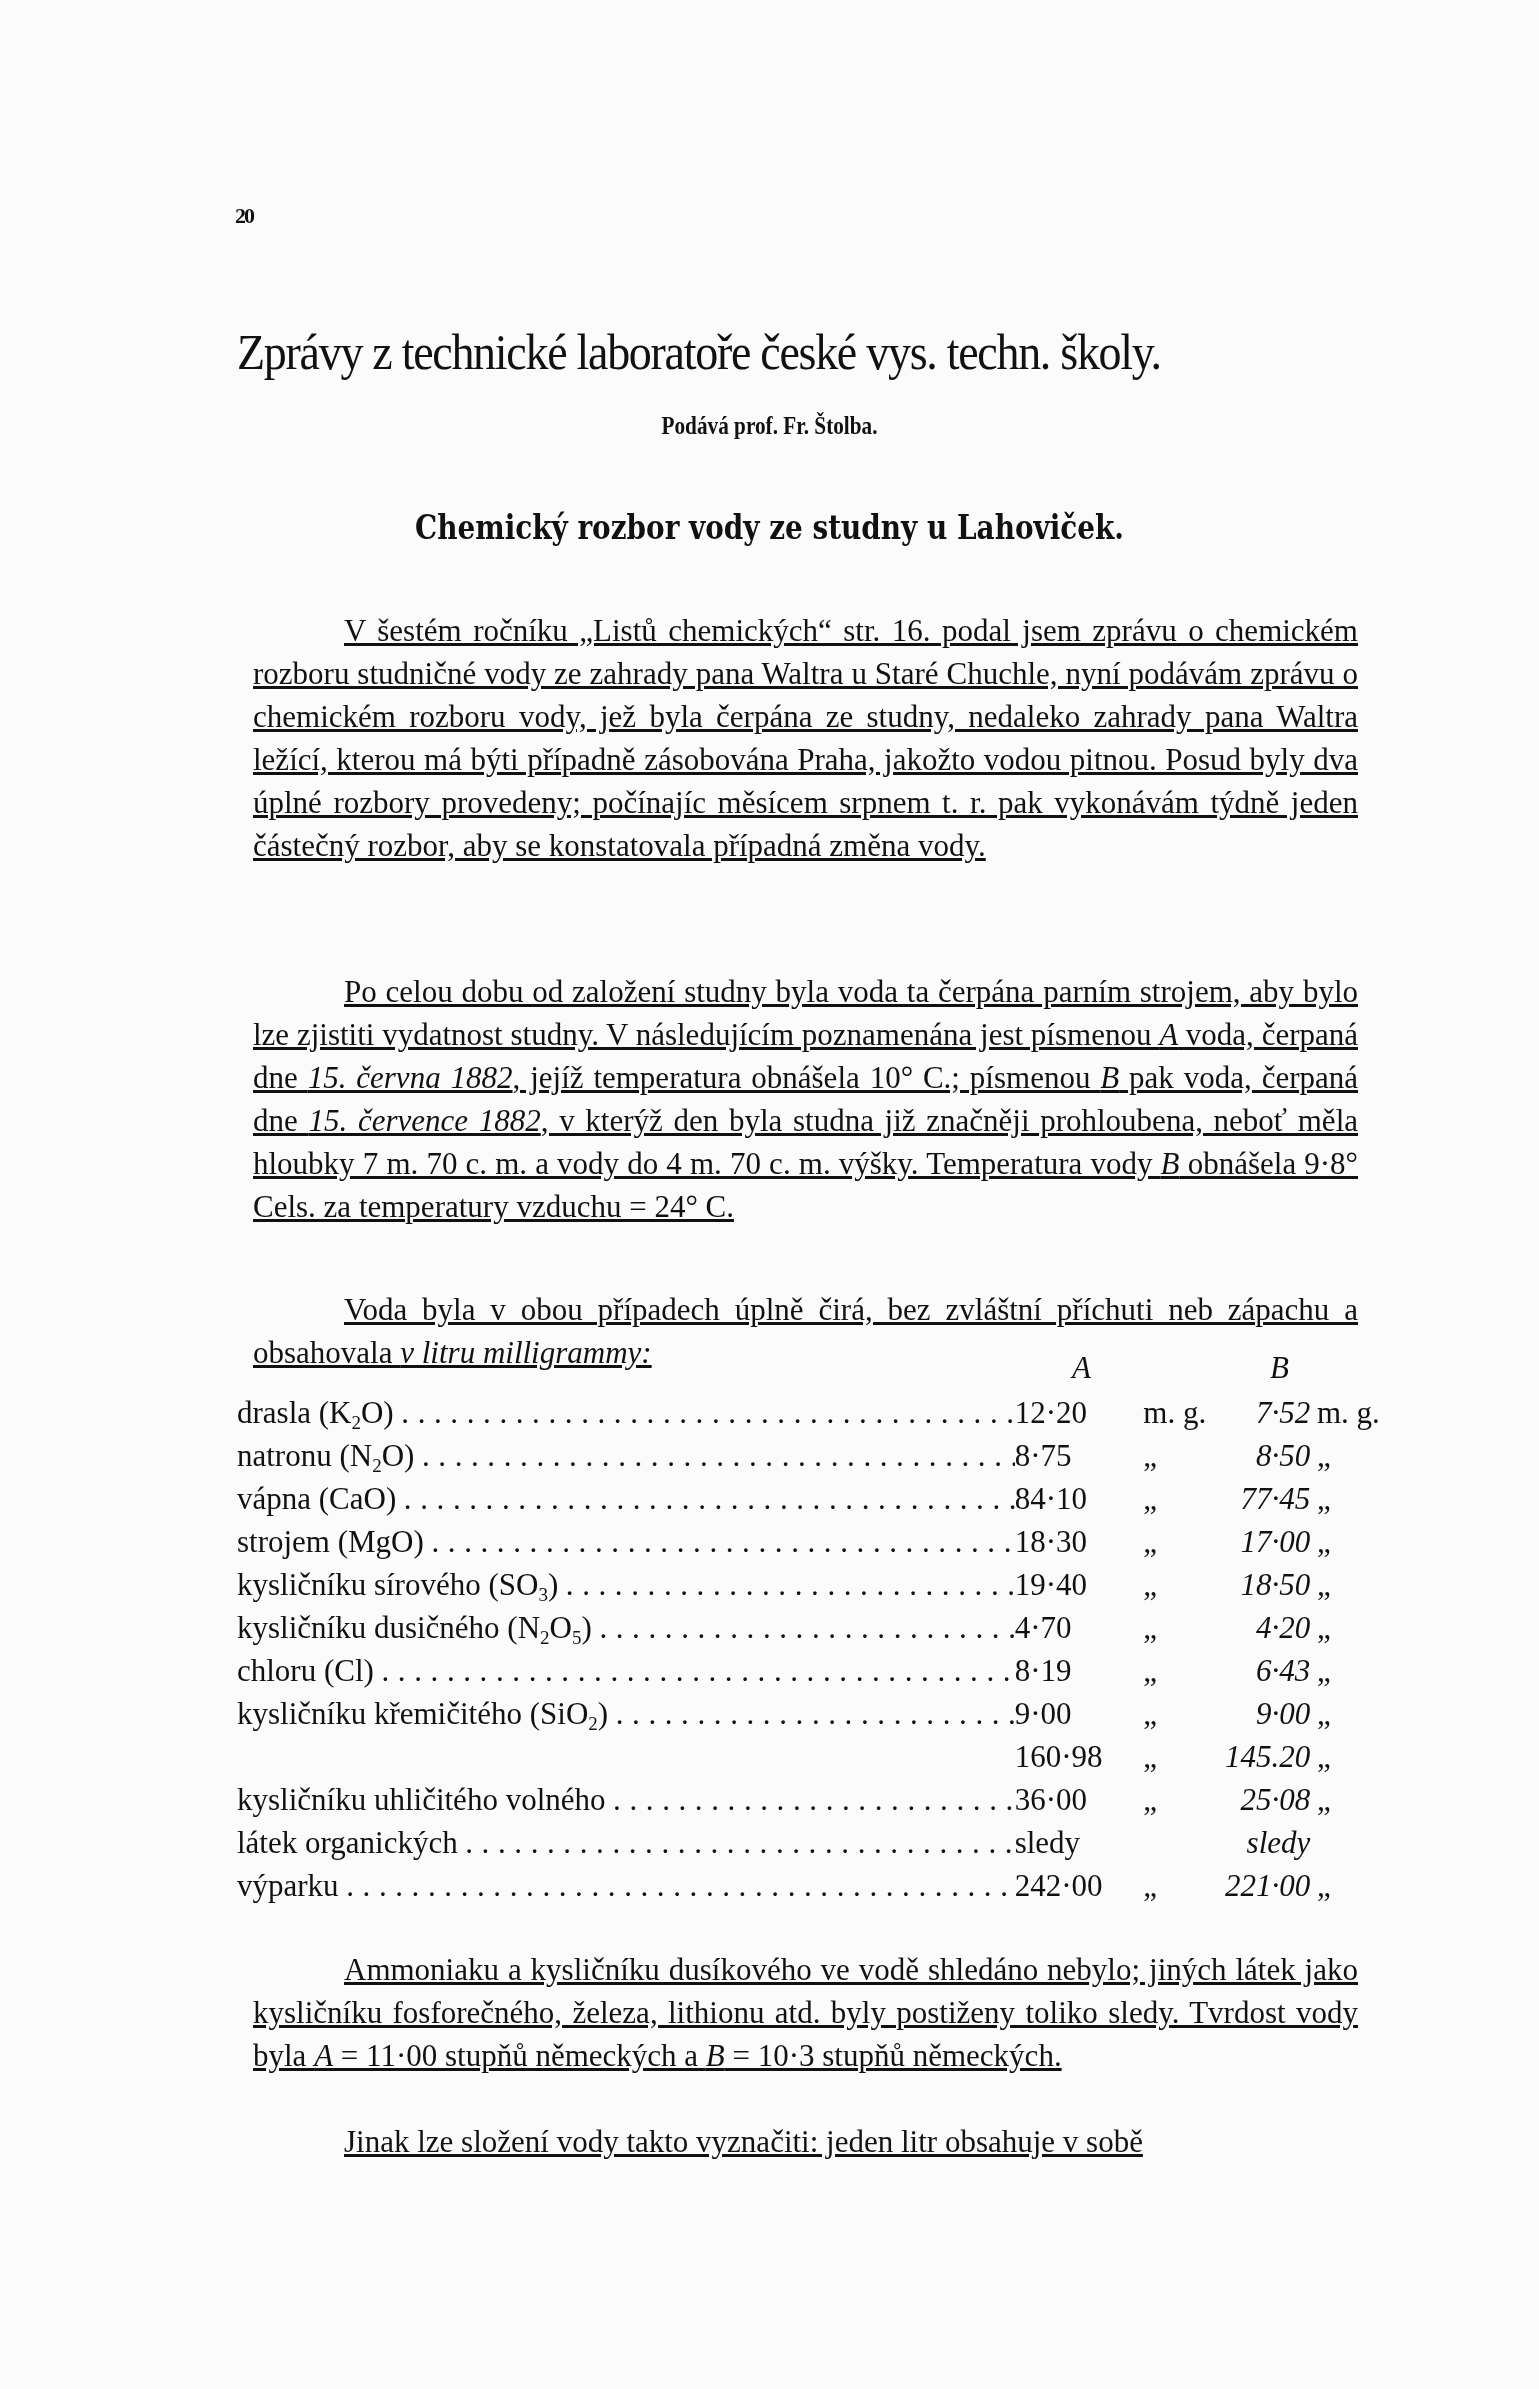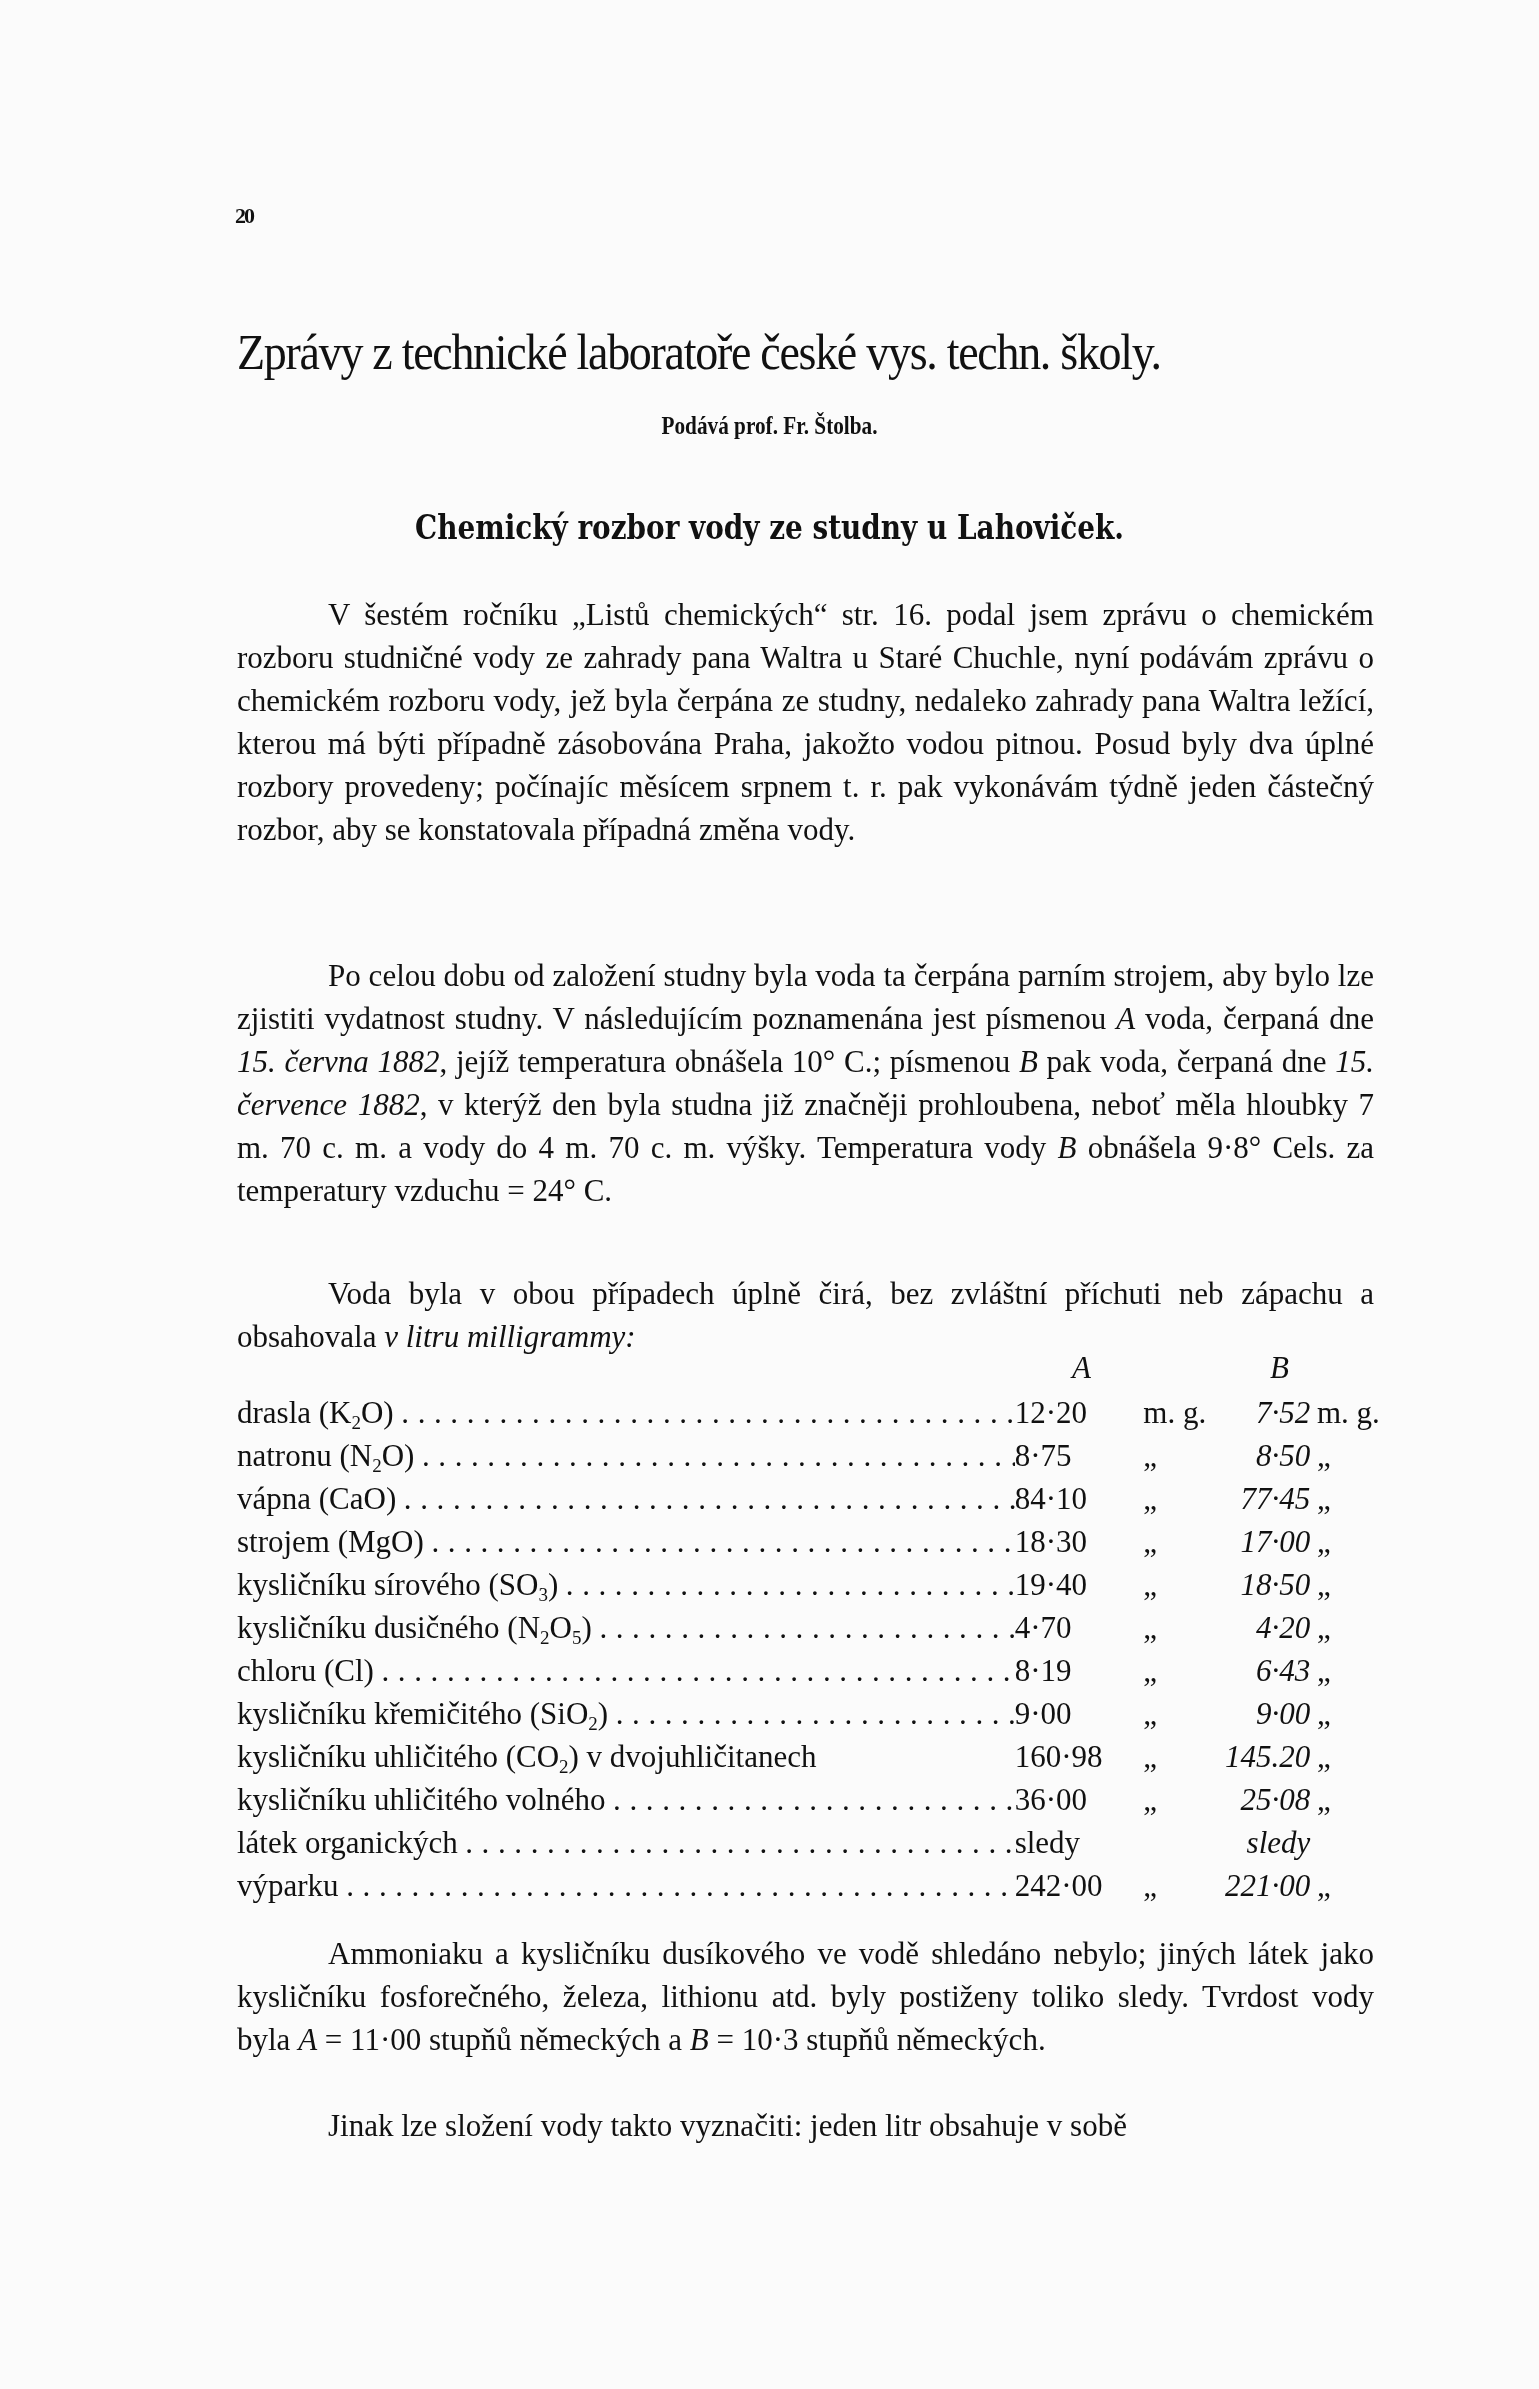--- a/index.html
+++ b/index.html
@@ -34,21 +34,21 @@
     text-align: center; font-size: 34px; font-weight: bold;
     font-family: "DejaVu Serif", serif;
     transform: scaleX(0.82);
   }
   .body-text {
     position: absolute; left: 237px; width: 1137px;
     font-size: 31px; line-height: 43px;
     text-align: justify;
     font-family: "Liberation Serif", serif;
   }
-  .body-text p { margin: 0; text-indent: 91px; }
+  .body-text p { margin: 16px; text-indent: 91px; text-decoration: underline; }
   #para1 { top: 593px; }
   #para2 { top: 954px; }
   #para3 { top: 1272px; }
   #para4 { top: 1932px; }
   #para5 { top: 2104px; }
   .it { font-style: italic; }
   .col-head {
     position: absolute; top: 1350px; font-size: 31px; font-style: italic;
     font-family: "Liberation Serif", serif;
   }
@@ -155,21 +155,20 @@
     </div>
     <div class="row">
       <span class="label">kysličníku křemičitého (SiO<sub>2</sub>)</span>
       <span class="dots">............................................................</span>
       <span class="val-a">9·00</span>
       <span class="unit-a">„</span>
       <span class="val-b">9·00</span>
       <span class="unit-b">„</span>
     </div>
     <div class="row">
-      <span class="label">kysličníku uhličitého (CO<sub>2</sub>) v dvojuhličitanech</span>
       <span class="dots"></span>
       <span class="val-a">160·98</span>
       <span class="unit-a">„</span>
       <span class="val-b">145.20</span>
       <span class="unit-b">„</span>
     </div>
     <div class="row">
       <span class="label">kysličníku uhličitého volného</span>
       <span class="dots">............................................................</span>
       <span class="val-a">36·00</span>

